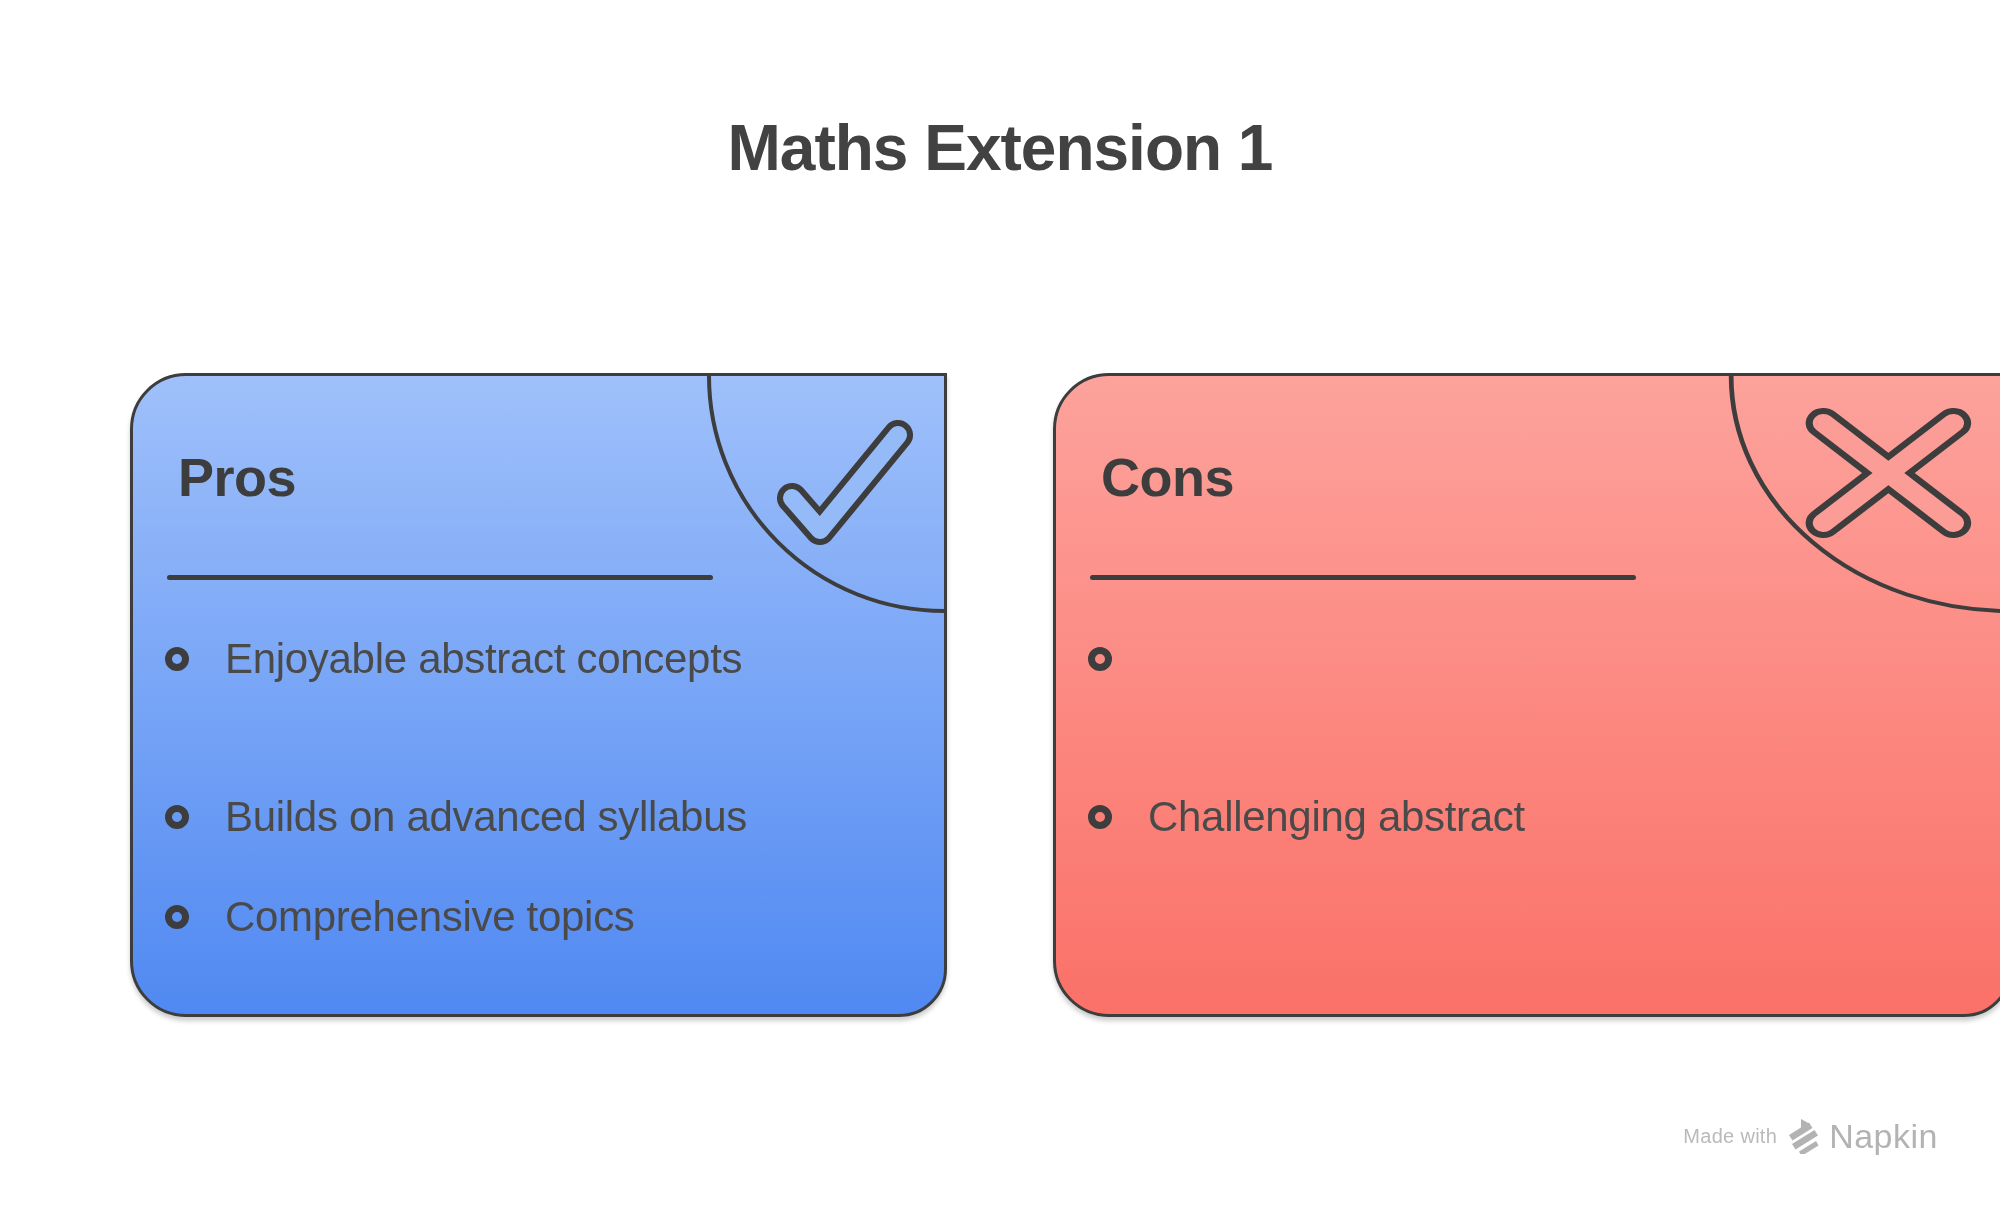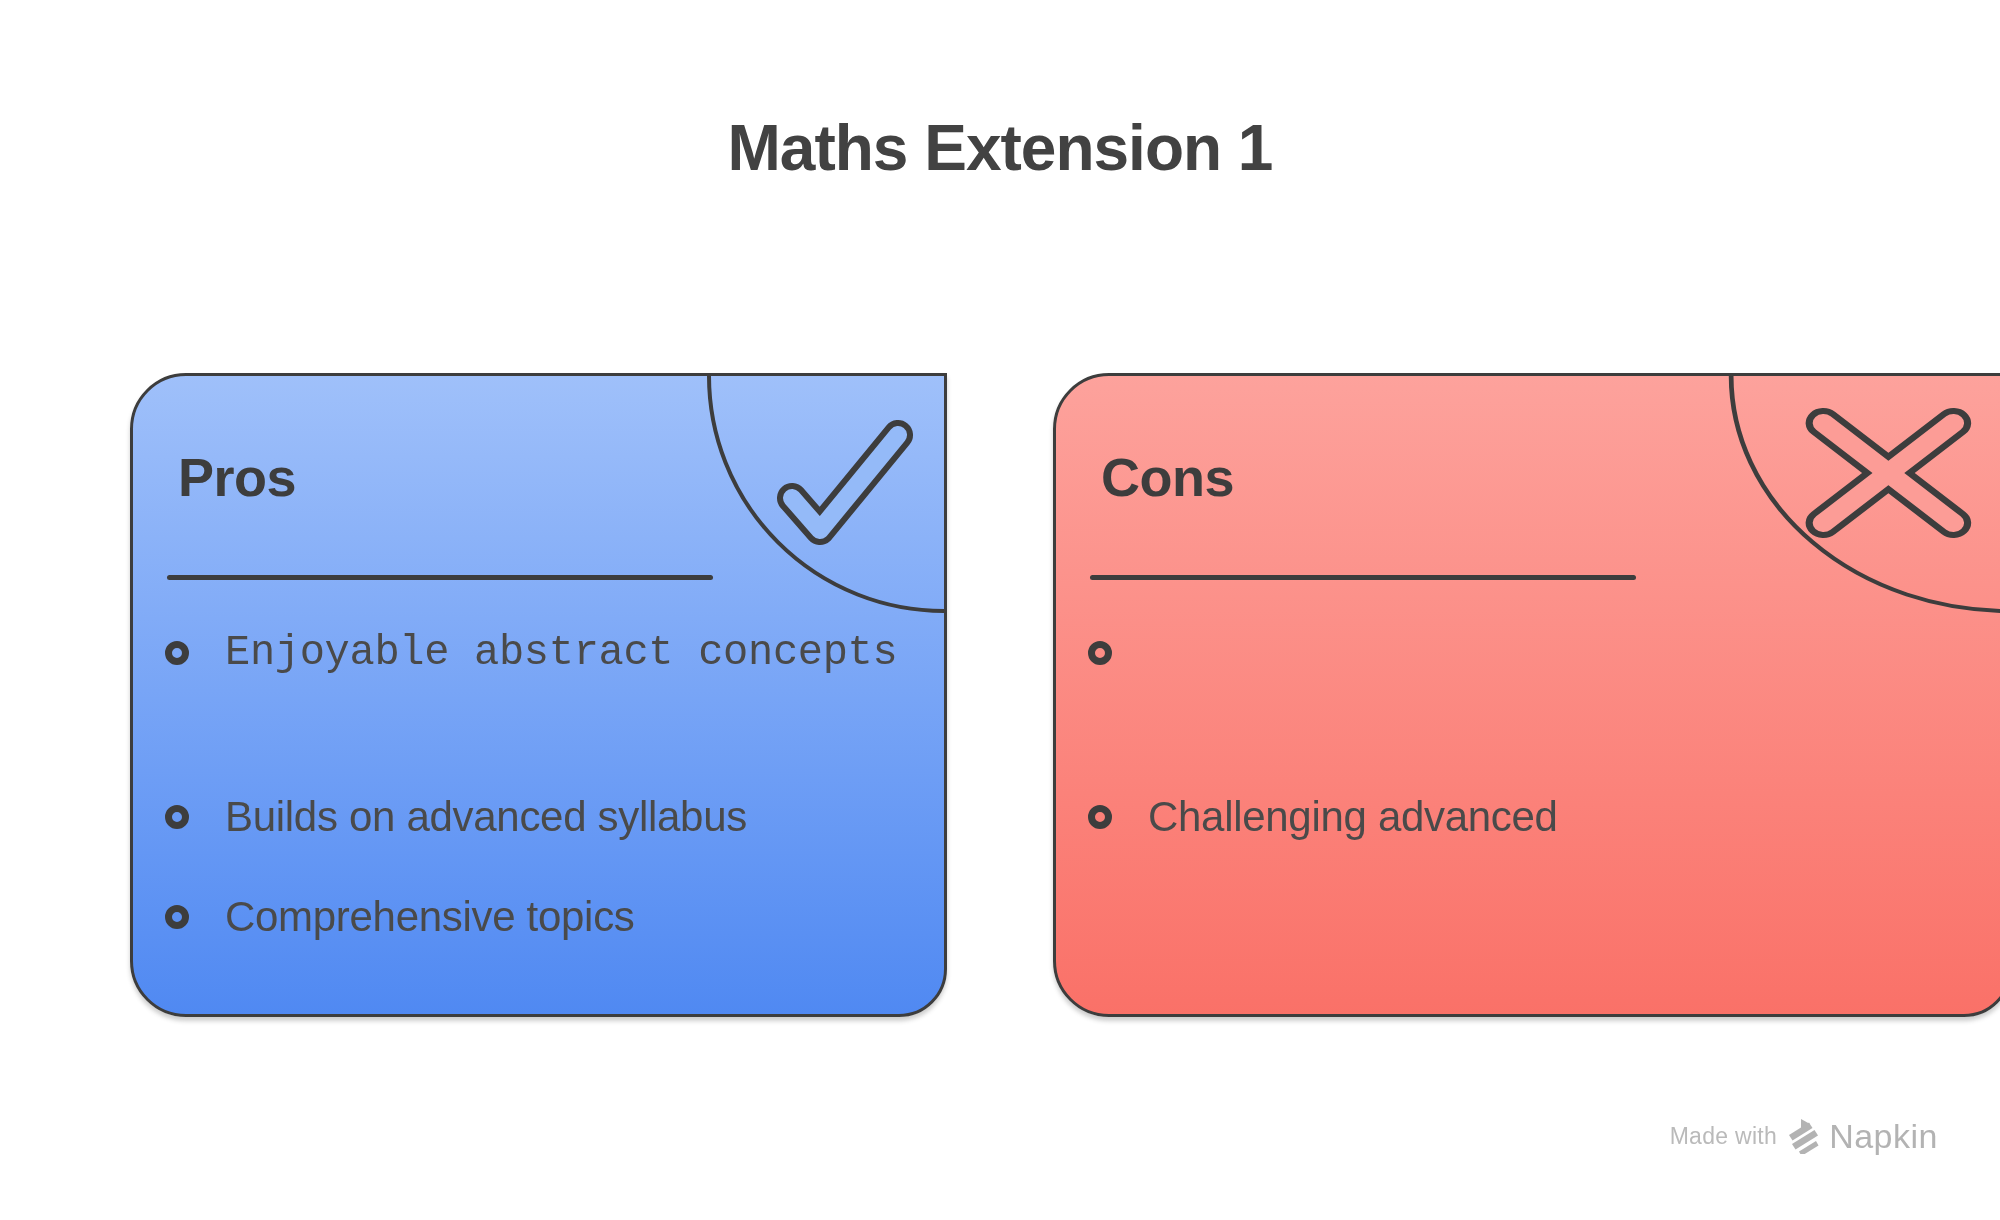--- a/index.html
+++ b/index.html
@@ -51,38 +51,38 @@
   .divider{
     position:absolute;left:34px;top:199px;width:546px;height:5px;
     background:var(--stroke);border-radius:3px;
   }
 
   .items{list-style:none;}
   .item{
     position:absolute;left:32px;height:44px;
     display:flex;align-items:center;gap:36px;
   }
-  .item.r1{top:255px;font-family:Liberation Mono, monospace;}
+  .item.r1{top:261px;}
   .item.r2{top:383px;margin-top:36px;}
   .item.r3{top:519px;}
   .bullet{
     flex:0 0 auto;width:24px;height:24px;
     border:7px solid var(--stroke);border-radius:50%;
     background:transparent;
   }
   .item-label{
     font-size:42px;line-height:44px;color:var(--item_text);
     letter-spacing:-0.3px;white-space:nowrap;
   }
 
   .watermark{
     position:absolute;right:62px;top:1116px;height:40px;
     display:flex;align-items:center;gap:10px;cursor:pointer;
   }
-  .wm-prefix{font-size:23px;color:var(--watermark_text);letter-spacing:0.3px;}
+  .wm-prefix{font-size:20px;color:var(--watermark_text);letter-spacing:0.3px;}
   .wm-brand{font-size:34px;font-weight:500;color:var(--watermark_brand);letter-spacing:0.5px;}
   .wm-logo{width:32px;height:36px;display:block;}
   .wm-logo path{fill:var(--watermark_brand);}
 </style>
 </head>
 <body>
 
 <div class="page">
 
   <h1 class="title">Maths Extension 1</h1>
@@ -124,21 +124,21 @@
       </g>
     </svg>
     <div class="heading">Cons</div>
     <div class="divider"></div>
     <ul class="items">
       <li class="item r1">
         <span class="bullet"></span>
       </li>
       <li class="item r2">
         <span class="bullet"></span>
-        <span class="item-label">Challenging advanced</span>
+        <span class="item-label">Challenging abstract</span>
       </li>
     </ul>
   </section>
 
   <div class="watermark">
     <span class="wm-prefix">Made with</span>
     <svg class="wm-logo" viewBox="0 0 32 36" aria-hidden="true">
       <path d="M14 1 L23 6 L14 11 Z"></path>
       <path d="M2 17 L22 4.5 L25.5 10 L5.5 22.5 Z"></path>
       <path d="M5 26 L27.5 12 L31 17.5 L8.5 31.5 Z"></path>

